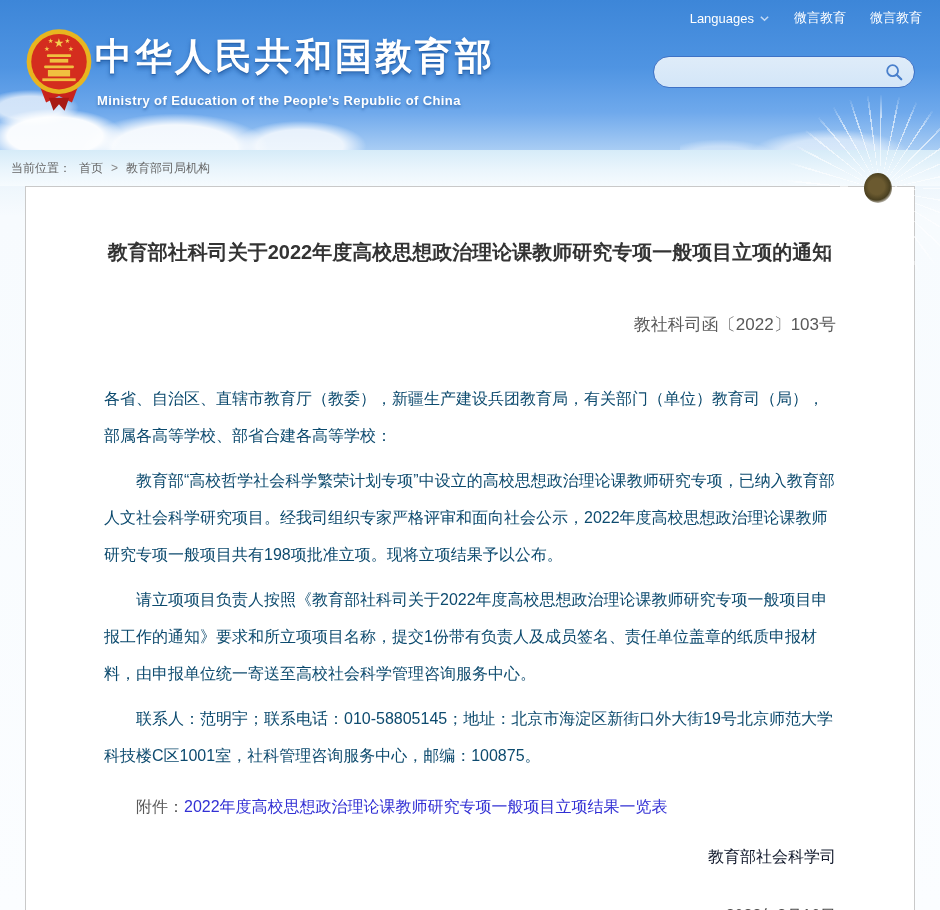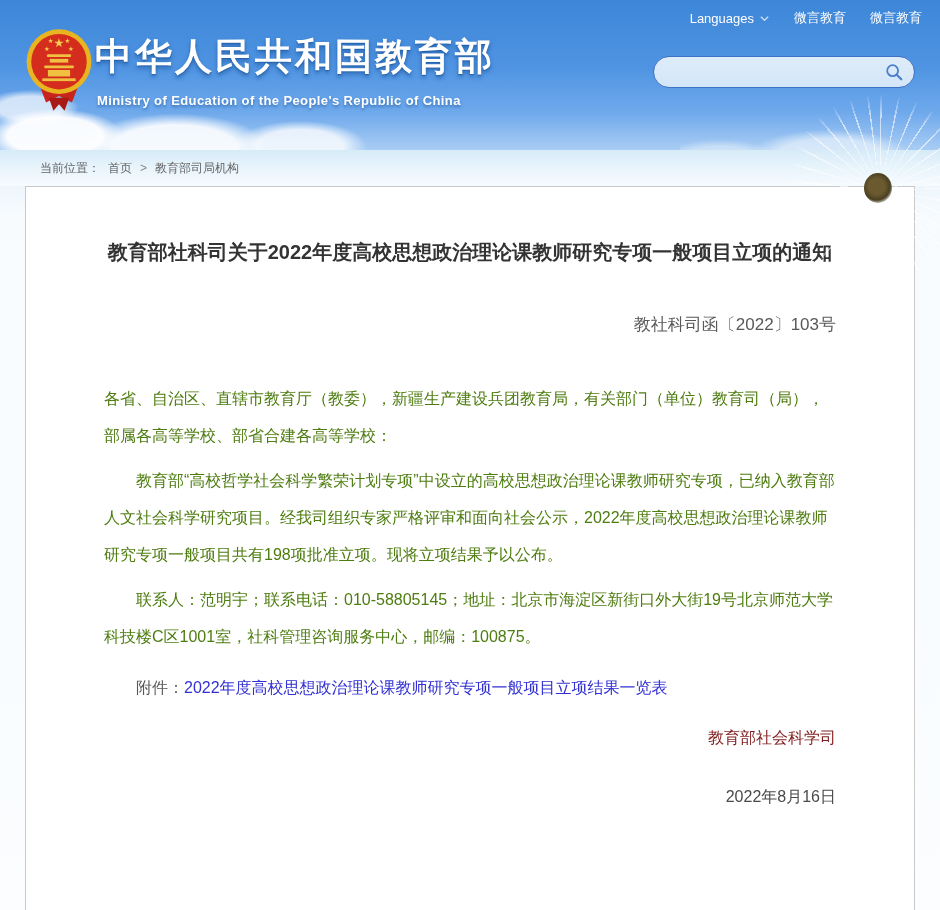--- a/index.html
+++ b/index.html
@@ -48,43 +48,43 @@
   .dandelion { position:absolute; right:-35px; top:95px; width:190px; height:190px;
     border-radius:50%; pointer-events:none; z-index:5;
     background:repeating-conic-gradient(rgba(255,255,255,.6) 0deg 1.2deg, transparent 1.2deg 11deg);
     -webkit-mask-image:radial-gradient(circle, transparent 0 9%, #000 12% 55%, transparent 72%);
     mask-image:radial-gradient(circle, transparent 0 9%, #000 12% 55%, transparent 72%); }
   .dandelion-head { position:absolute; right:48px; top:173px; width:28px; height:30px;
     border-radius:50%; pointer-events:none; z-index:6;
     background:radial-gradient(circle at 45% 45%, #6b5a30 0 35%, #4a4020 60%, rgba(60,50,25,.25) 75%, transparent 80%); }
 
   
-  .breadcrumb-bar { height:36px; display:flex; align-items:center; padding-left:40px;
+  .breadcrumb-bar { height:36px; display:flex; align-items:center; padding-left:11px;
     font-size:12px; color:#666; gap:8px;
     background:linear-gradient(180deg,#d6ebf8 0%,#eaf5fc 55%,#f6fbfe 100%); }
   .crumb-link { color:#666; cursor:pointer; text-decoration:none; }
   .crumb-sep { color:#888; }
 
   
   .main { height:724px; padding:0 25px; background:linear-gradient(180deg,#eef6fc,#f7fbfe 30px,#fbfdff); }
   .paper { height:100%; background:#fff; border:1px solid #c9c9c9; border-bottom:none;
     padding:50px 78px 0; }
 
   .doc-title { text-align:center; font-size:20px; font-weight:bold; color:#333;
     line-height:30px; }
   .doc-number { text-align:right; margin-top:46px; font-size:17px; color:#595959; }
 
-  .doc-body { margin-top:44px; font-size:16px; line-height:37px; color:#4d7c0f; }
+  .doc-body { margin-top:44px; font-size:16px; line-height:37px; color:#0c4a6e; }
   .doc-body p { margin:0 0 8px; }
   .doc-body p.indent { text-indent:2em; }
 
   .attachment-line { margin-top:14px; text-indent:2em; font-size:16px; line-height:37px; color:#595959; }
   .attachment-link { color:var(--link-blue,#3230d4); text-decoration:none; cursor:pointer; }
 
-  .signature { margin-top:22px; text-align:right; font-size:16px; color:#7f1d1d; }
+  .signature { margin-top:22px; text-align:right; font-size:16px; color:#0f172a; }
   .doc-date { margin-top:38px; text-align:right; font-size:16px; color:#4a4a4a; }
 </style>
 </head>
 <body>
 
 <div class="header">
   <div class="clouds"></div>
   <div class="clouds-right"></div>
 
   <div class="emblem">
@@ -148,20 +148,21 @@
 </div>
 
 <div class="main">
   <div class="paper">
     <div class="doc-title">教育部社科司关于2022年度高校思想政治理论课教师研究专项一般项目立项的通知</div>
     <div class="doc-number">教社科司函〔2022〕103号</div>
 
     <div class="doc-body">
       <p>各省、自治区、直辖市教育厅（教委），新疆生产建设兵团教育局，有关部门（单位）教育司（局），部属各高等学校、部省合建各高等学校：</p>
       <p class="indent">教育部“高校哲学社会科学繁荣计划专项”中设立的高校思想政治理论课教师研究专项，已纳入教育部人文社会科学研究项目。经我司组织专家严格评审和面向社会公示，2022年度高校思想政治理论课教师研究专项一般项目共有198项批准立项。现将立项结果予以公布。</p>
+      <p class="indent">请立项项目负责人按照《教育部社科司关于2022年度高校思想政治理论课教师研究专项一般项目申报工作的通知》要求和所立项项目名称，提交1份带有负责人及成员签名、责任单位盖章的纸质申报材料，由申报单位统一寄送至高校社会科学管理咨询服务中心。</p>
       <p class="indent">联系人：范明宇；联系电话：010-58805145；地址：北京市海淀区新街口外大街19号北京师范大学科技楼C区1001室，社科管理咨询服务中心，邮编：100875。</p>
     </div>
 
     <div class="attachment-line">
       <span>附件：</span><a class="attachment-link">2022年度高校思想政治理论课教师研究专项一般项目立项结果一览表</a>
     </div>
 
     <div class="signature">教育部社会科学司</div>
     <div class="doc-date">2022年8月16日</div>
   </div>

